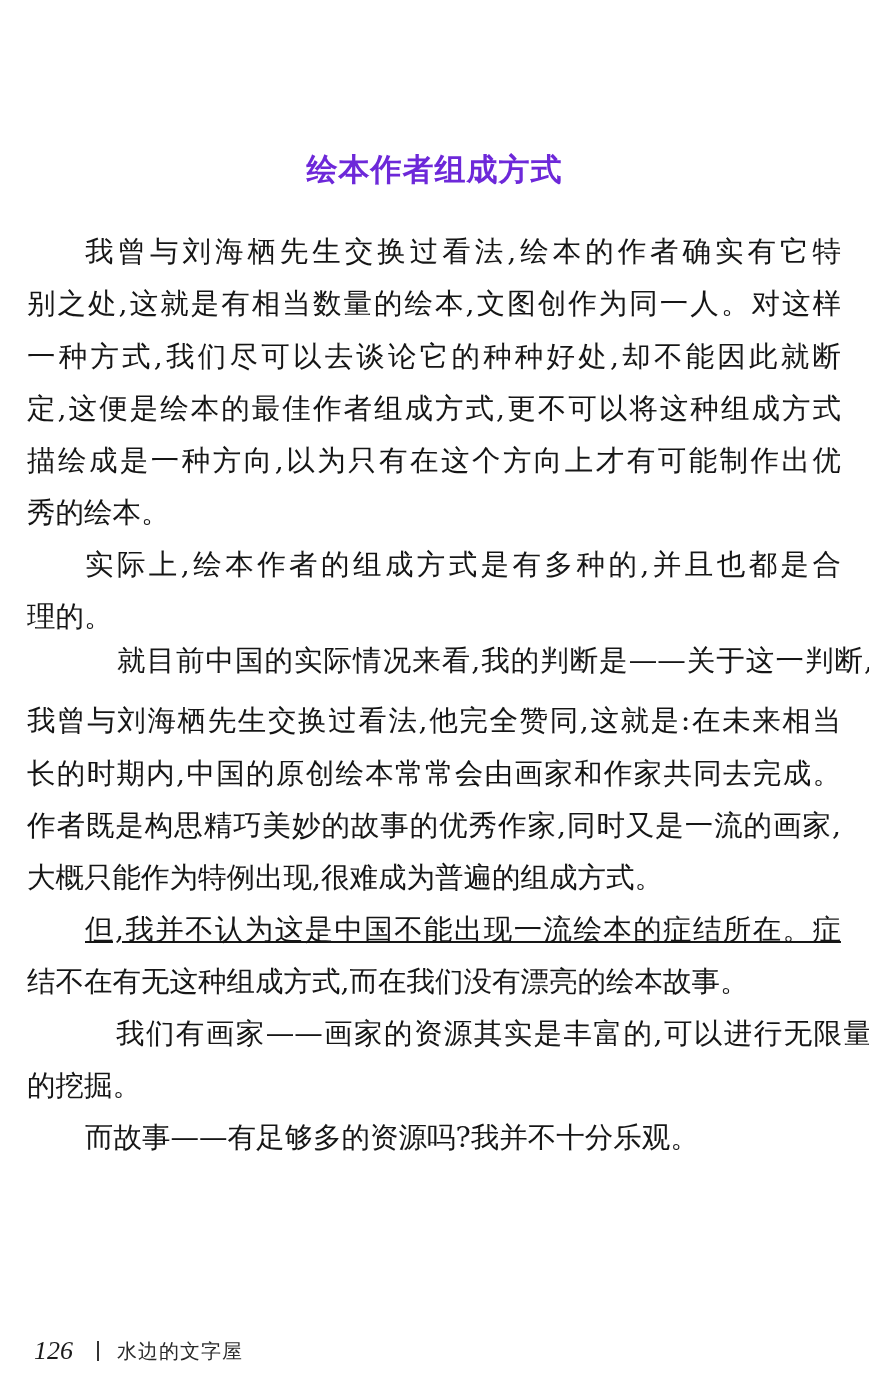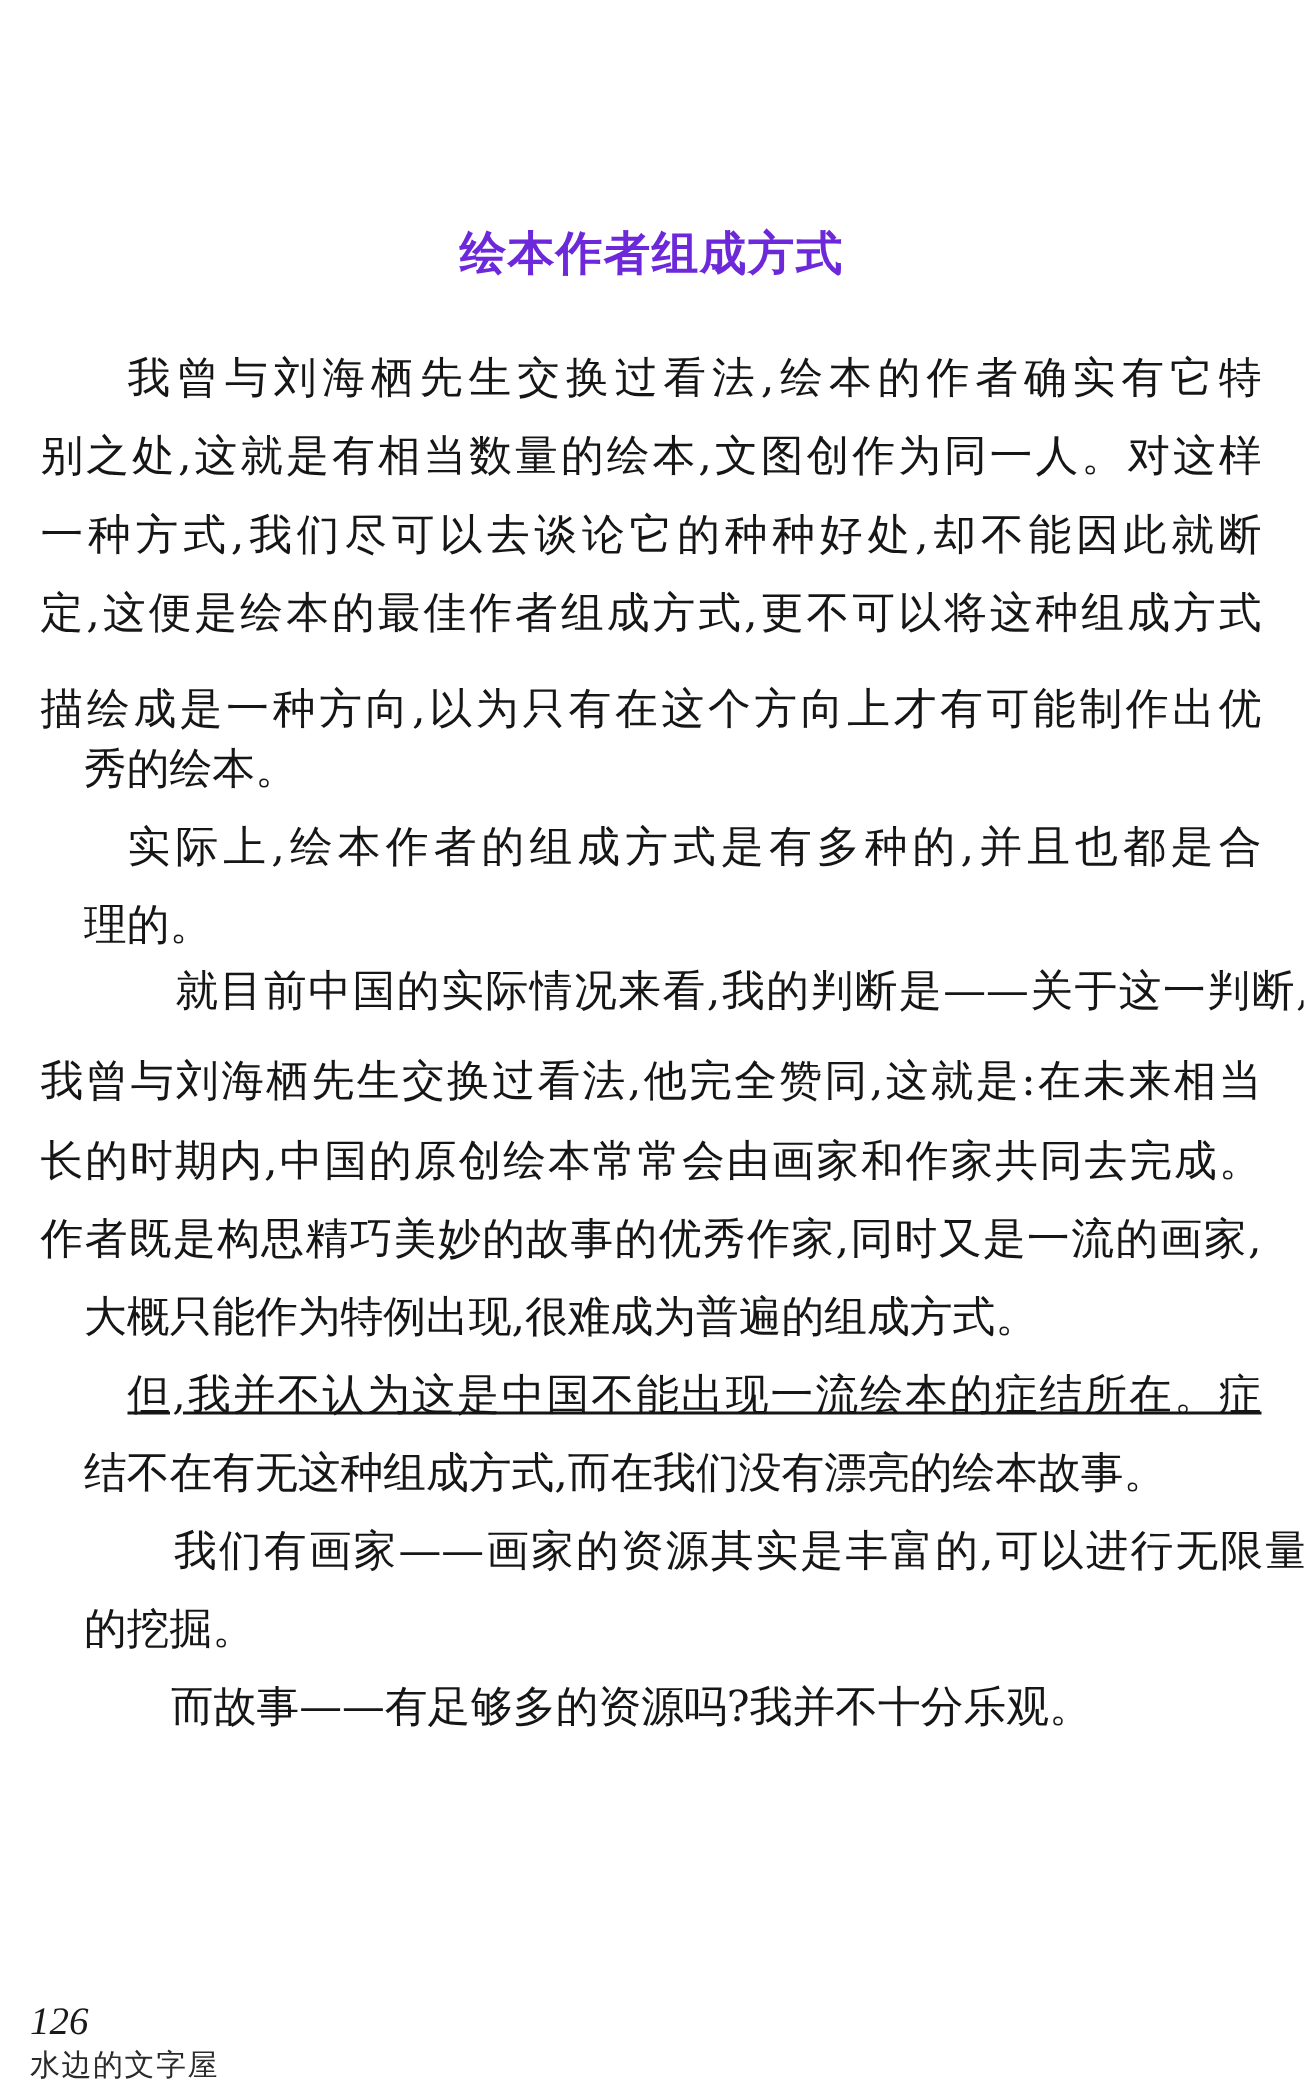--- a/index.html
+++ b/index.html
@@ -45,30 +45,28 @@
       text-align: justify;
       text-align-last: justify;
       color: #161616;
     }
     .line.indent {
       left: 58px;
       width: 756px;
     }
     .line.last {
       text-align-last: left;
-      margin-left: 29px;
     }
     .footer {
       position: absolute;
-      left: 20px;
+      left: 34px;
       top: 1333px;
       height: 36px;
       display: flex;
-      align-items: flex-start;
-      flex-direction: column;
+      align-items: center;
     }
     .page-number {
       font-family: "Liberation Serif", serif;
       font-style: italic;
       font-size: 26px;
       color: #1a1a1a;
     }
     .footer-sep {
       display: inline-block;
       width: 2px;
@@ -86,21 +84,21 @@
 </head>
 <body>
 
 <h1 class="title">绘本作者组成方式</h1>
 
 <div class="body-text">
   <div class="line indent" style="top: 232px;">我曾与刘海栖先生交换过看法,绘本的作者确实有它特</div>
   <div class="line" style="top: 284px;">别之处,这就是有相当数量的绘本,文图创作为同一人。对这样</div>
   <div class="line" style="top: 337px;">一种方式,我们尽可以去谈论它的种种好处,却不能因此就断</div>
   <div class="line" style="top: 389px;">定,这便是绘本的最佳作者组成方式,更不可以将这种组成方式</div>
-  <div class="line" style="top: 441px; margin-top: 12px;">描绘成是一种方向,以为只有在这个方向上才有可能制作出优</div>
+  <div class="line" style="top: 441px;">描绘成是一种方向,以为只有在这个方向上才有可能制作出优</div>
   <div class="line last" style="top: 493px;">秀的绘本。</div>
   <div class="line indent" style="top: 545px;">实际上,绘本作者的组成方式是有多种的,并且也都是合</div>
   <div class="line last" style="top: 597px;">理的。</div>
   <div class="line indent" style="top: 641px; margin-left: 32px;">就目前中国的实际情况来看,我的判断是——关于这一判断,</div>
   <div class="line" style="top: 701px;">我曾与刘海栖先生交换过看法,他完全赞同,这就是:在未来相当</div>
   <div class="line" style="top: 754px;">长的时期内,中国的原创绘本常常会由画家和作家共同去完成。</div>
   <div class="line" style="top: 806px;">作者既是构思精巧美妙的故事的优秀作家,同时又是一流的画家,</div>
   <div class="line last" style="top: 858px;">大概只能作为特例出现,很难成为普遍的组成方式。</div>
   <div class="line indent" style="top: 910px; text-decoration: underline;">但,我并不认为这是中国不能出现一流绘本的症结所在。症</div>
   <div class="line last" style="top: 962px;">结不在有无这种组成方式,而在我们没有漂亮的绘本故事。</div>

